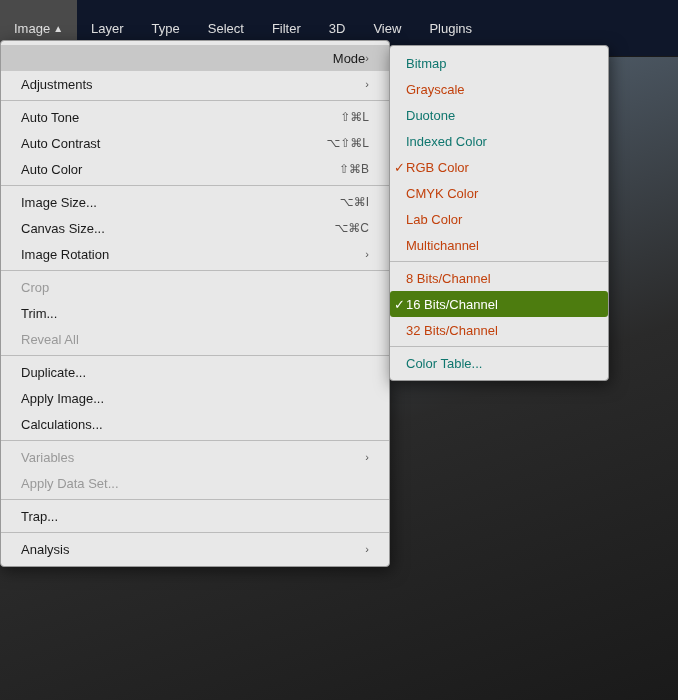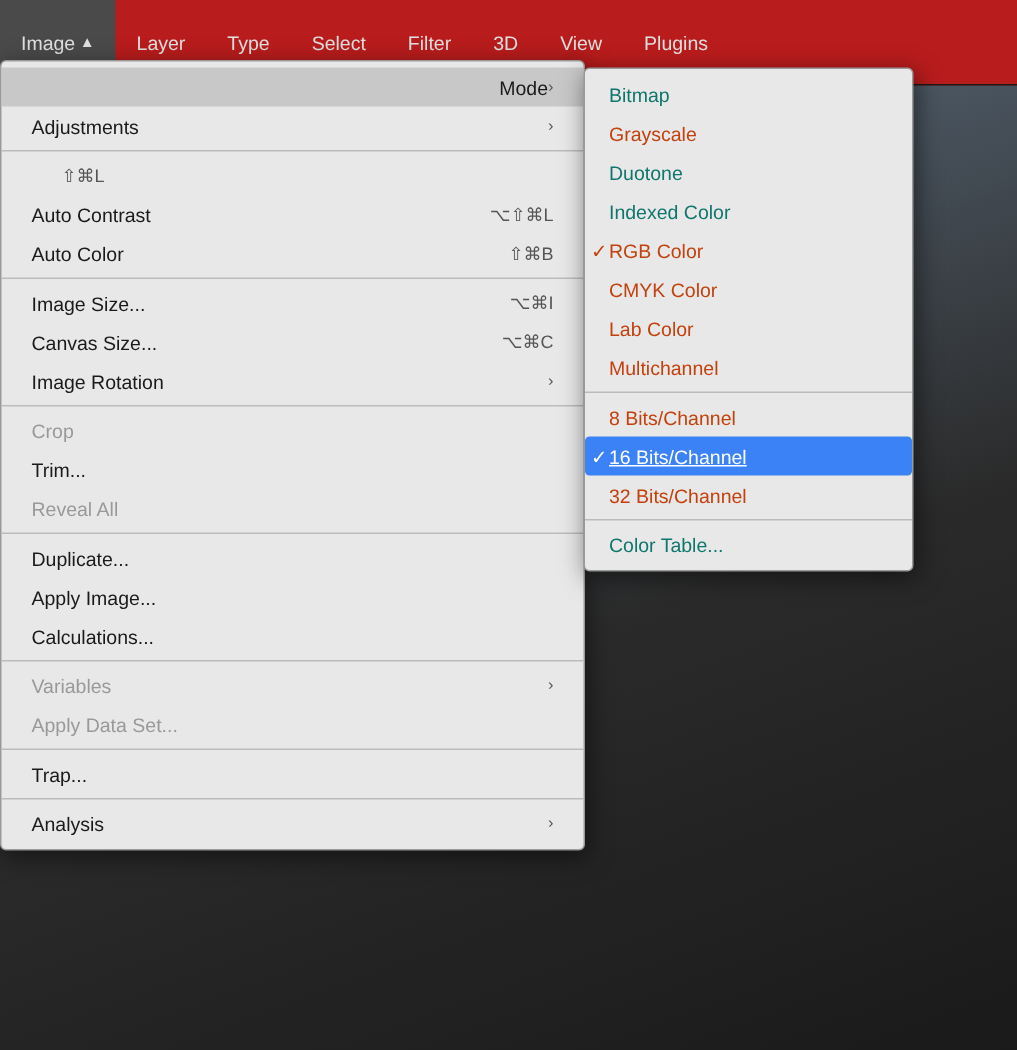--- a/index.html
+++ b/index.html
@@ -29,21 +29,21 @@
       z-index: 0;
     }
 
     
     .menu-bar {
       position: absolute;
       top: 0;
       left: 0;
       width: 100%;
       height: 57px;
-      background: #b91c1c;
+      background: #0f172a;
       display: flex;
       align-items: center;
       z-index: 100;
       border-bottom: 1px solid #1a1a1a;
     }
 
     .menu-bar-item {
       padding: 0 14px;
       height: 100%;
       display: flex;
@@ -146,24 +146,23 @@
     }
 
     .submenu-item.checked::before {
       content: '✓';
       position: absolute;
       left: 4px;
       font-size: 13px;
     }
 
     .submenu-item.active-highlight {
-      background: #3b82f6;
+      background: #4d7c0f;
       color: white;
       border-radius: 3px;
-      text-decoration: underline;
     }
 
     .submenu-item.active-highlight.checked::before {
       color: white;
     }
 
     .submenu-separator {
       height: 1px;
       background: #bbb;
       margin: 3px 0;
@@ -258,20 +257,21 @@
   </div>
 
   <div class="menu-item">
     <span class="menu-item-label">Adjustments</span>
     <span class="menu-item-arrow">›</span>
   </div>
 
   <div class="menu-separator"></div>
 
   <div class="menu-item">
+    <span class="menu-item-label">Auto Tone</span>
     <span class="menu-item-shortcut">⇧⌘L</span>
   </div>
 
   <div class="menu-item">
     <span class="menu-item-label">Auto Contrast</span>
     <span class="menu-item-shortcut">⌥⇧⌘L</span>
   </div>
 
   <div class="menu-item">
     <span class="menu-item-label">Auto Color</span>

